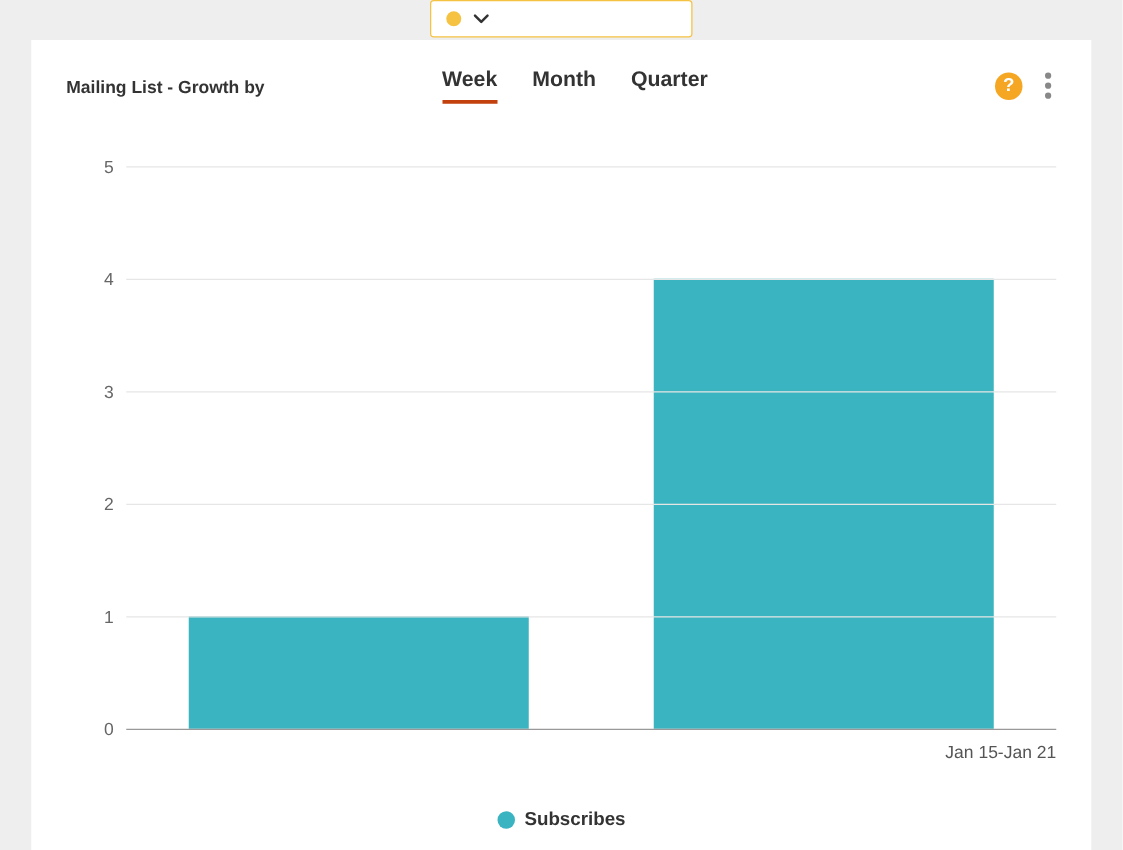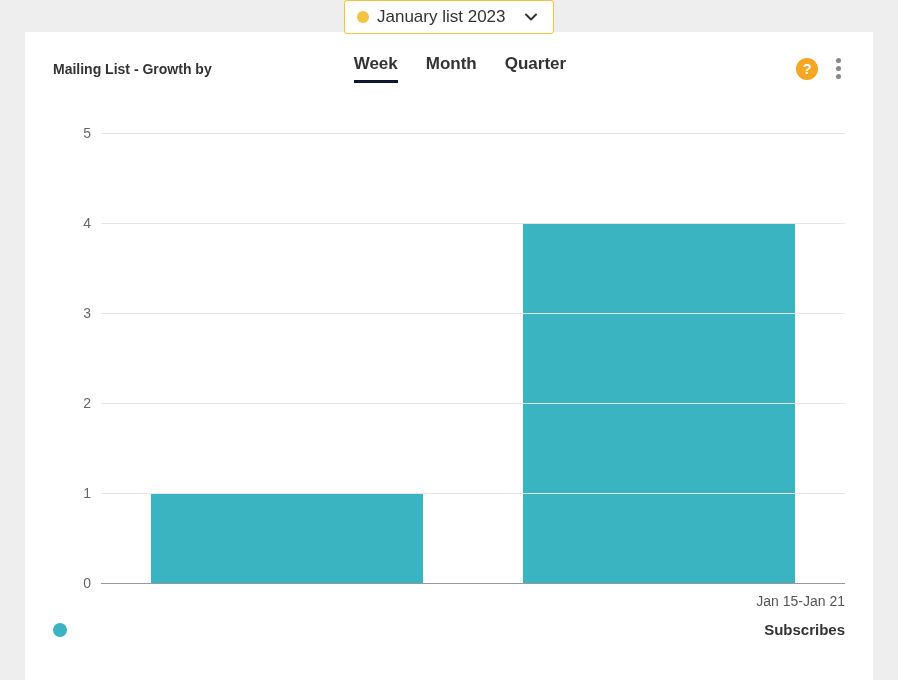--- a/index.html
+++ b/index.html
@@ -69,21 +69,21 @@
     }
     .tab {
       font-size: 17px;
       font-weight: 600;
       color: #333;
       padding-bottom: 6px;
       cursor: pointer;
       border-bottom: 3px solid transparent;
     }
     .tab.active {
-      border-bottom: 3px solid #0f172a;
+      border-bottom: 3px solid #c2410c;
     }
     .header-icons {
       margin-left: auto;
       display: flex;
       align-items: center;
       gap: 14px;
     }
     .help-icon {
       width: 22px;
       height: 22px;
@@ -168,43 +168,42 @@
     }
     .x-tick {
       flex: 1;
       text-align: right;
       font-size: 14px;
       color: #555;
     }
     .legend {
       display: flex;
       align-items: center;
-      justify-content: space-between;
+      justify-content: center;
       gap: 8px;
-      margin-top: 12px;
+      margin-top: 38px;
     }
     .legend-swatch {
       width: 14px;
       height: 14px;
       border-radius: 50%;
       background: #3bb4c1;
     }
     .legend-label {
       font-size: 15px;
       font-weight: 600;
       color: #333;
     }
   </style>
 </head>
 <body>
 
 <div class="dropdown-container">
   <div class="dropdown">
     <span class="dropdown-dot"></span>
-    <span class="dropdown-label">January list 2023</span>
     <span class="dropdown-chevron">
       <svg width="16" height="16" viewBox="0 0 16 16">
           <path d="M3 5.5 L8 10.5 L13 5.5" stroke="#333" stroke-width="2" fill="none" stroke-linecap="round" stroke-linejoin="round"></path>
         </svg>
     </span>
   </div>
 </div>
 
 <div class="card">
   <div class="card-header">

